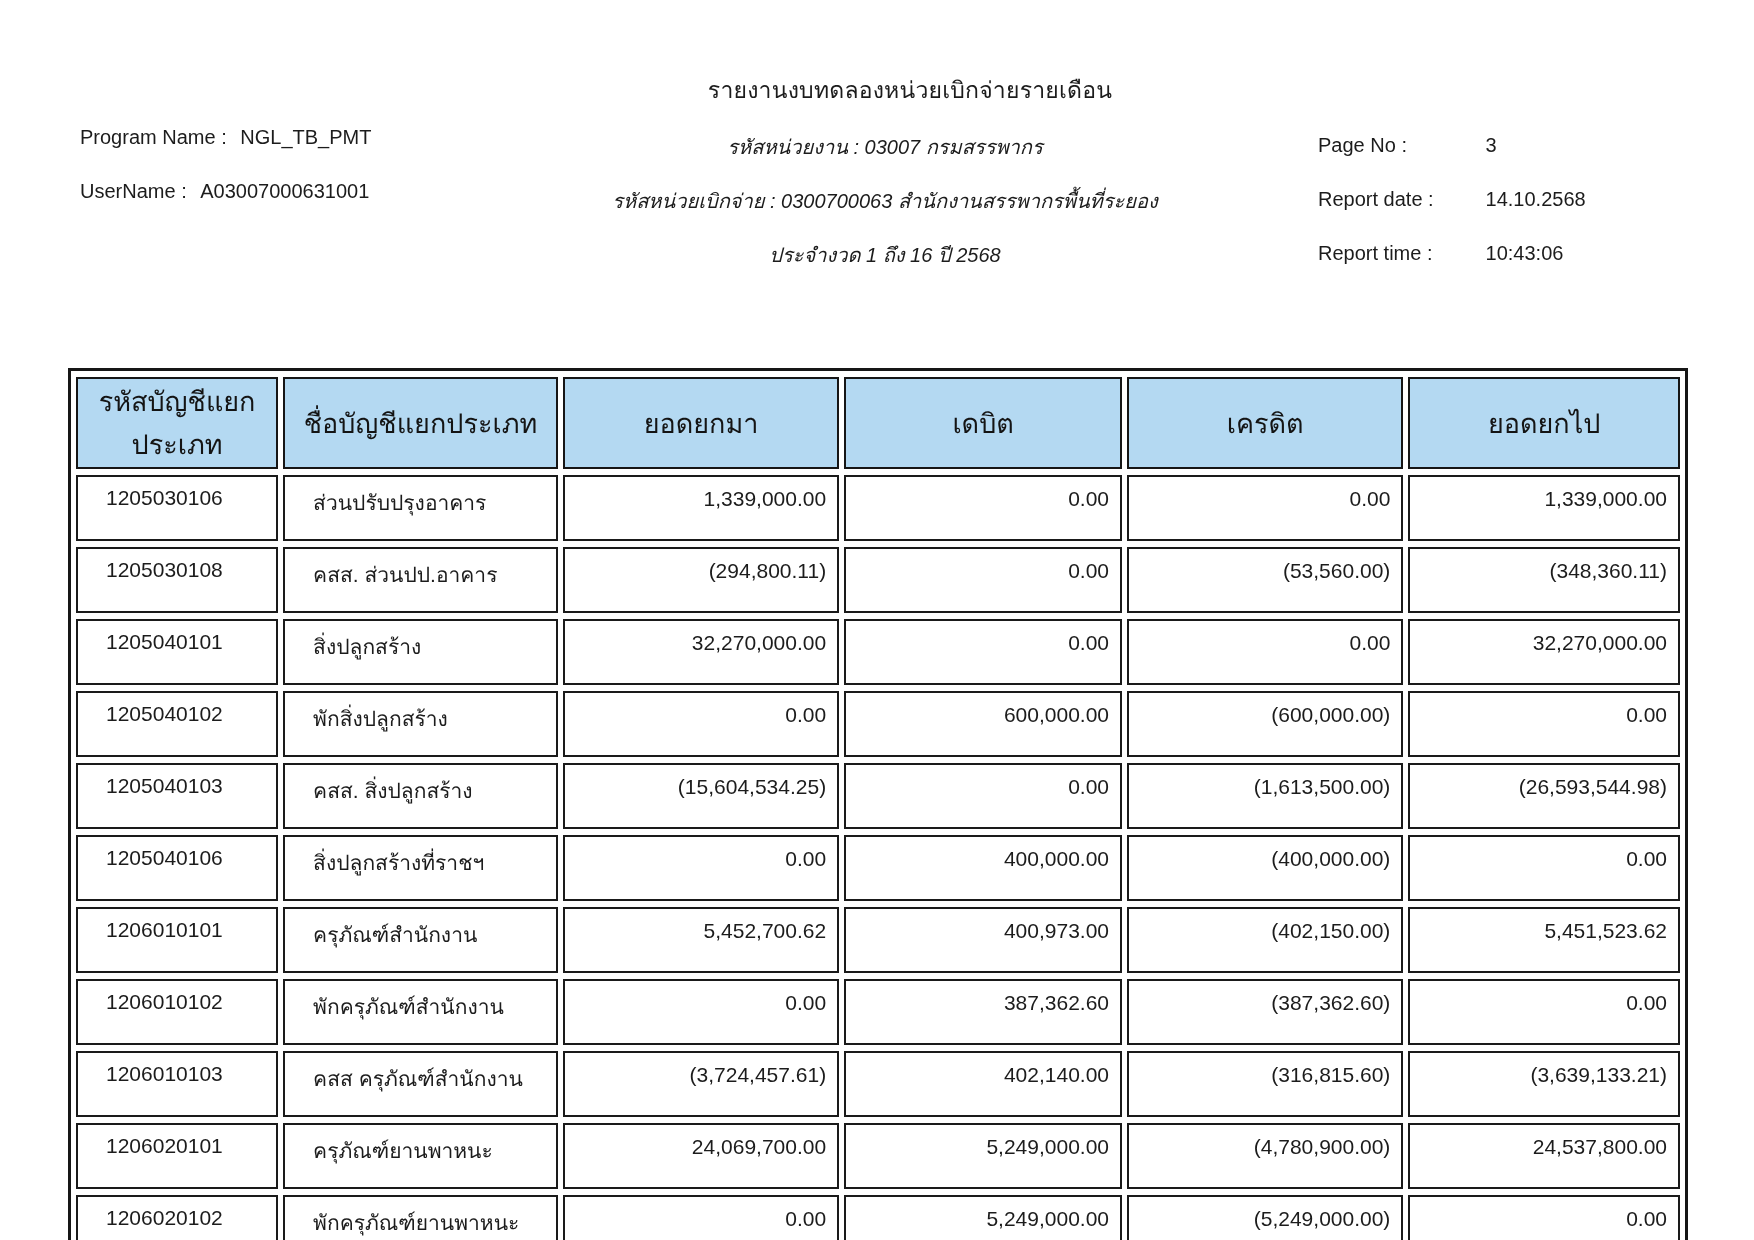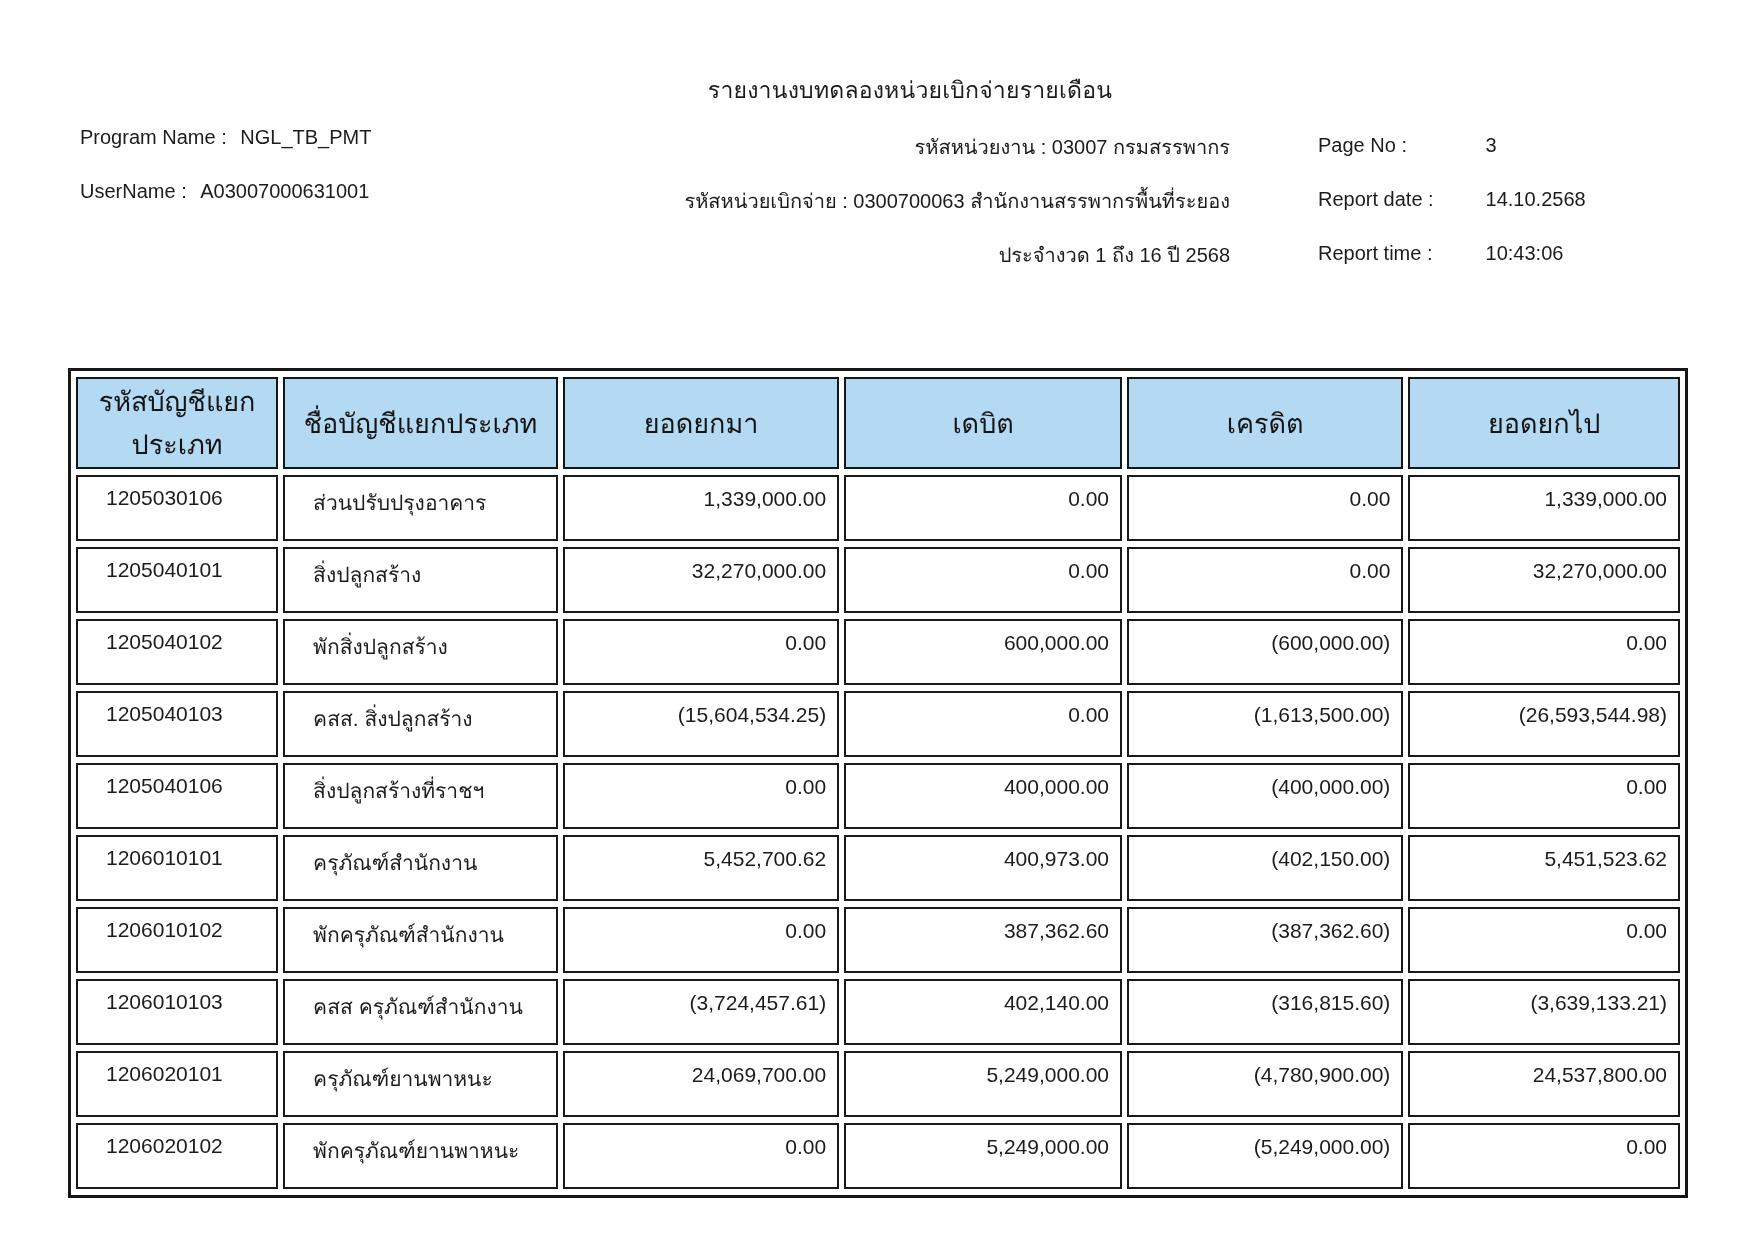--- a/index.html
+++ b/index.html
@@ -25,21 +25,21 @@
     font-size: 23px;
     letter-spacing: 0.2px;
   }
   .hdr-line { position: absolute; font-size: 20px; white-space: nowrap; }
   .hdr-label { display: inline-block; }
   .hdr-value { display: inline-block; margin-left: 8px; }
 
   .hdr-left-1 { left: 80px;  top: 126px; }
   .hdr-left-2 { left: 80px;  top: 180px; }
 
-  .hdr-center { left: 540px; width: 690px; text-align: right; }
+  .hdr-center { left: 540px; width: 690px; text-align: center; font-style: italic; }
   .hdr-center-1 { top: 131px; }
   .hdr-center-2 { top: 185px; }
   .hdr-center-3 { top: 239px; }
 
   .hdr-right { left: 1318px; }
   .hdr-right-1 { top: 134px; }
   .hdr-right-2 { top: 188px; }
   .hdr-right-3 { top: 242px; }
   .hdr-right .hdr-label { width: 152px; }
   .hdr-right .hdr-value { margin-left: 10px; }
@@ -139,20 +139,28 @@
     <tbody>
         <tr>
           <td class="cell-left">1205030106</td>
           <td class="cell-left">ส่วนปรับปรุงอาคาร</td>
           <td class="cell-num">1,339,000.00</td>
           <td class="cell-num">0.00</td>
           <td class="cell-num">0.00</td>
           <td class="cell-num">1,339,000.00</td>
         </tr>
         <tr>
+          <td class="cell-left">1205030108</td>
+          <td class="cell-left">คสส. ส่วนปป.อาคาร</td>
+          <td class="cell-num">(294,800.11)</td>
+          <td class="cell-num">0.00</td>
+          <td class="cell-num">(53,560.00)</td>
+          <td class="cell-num">(348,360.11)</td>
+        </tr>
+        <tr>
           <td class="cell-left">1205040101</td>
           <td class="cell-left">สิ่งปลูกสร้าง</td>
           <td class="cell-num">32,270,000.00</td>
           <td class="cell-num">0.00</td>
           <td class="cell-num">0.00</td>
           <td class="cell-num">32,270,000.00</td>
         </tr>
         <tr>
           <td class="cell-left">1205040102</td>
           <td class="cell-left">พักสิ่งปลูกสร้าง</td>

